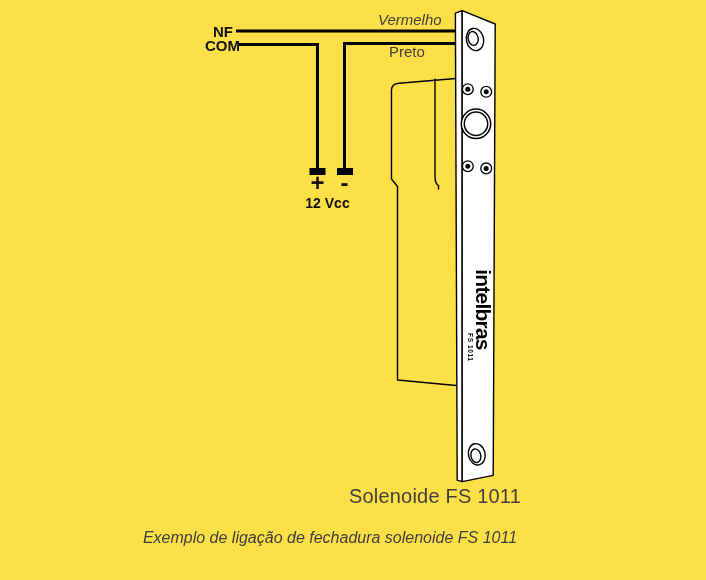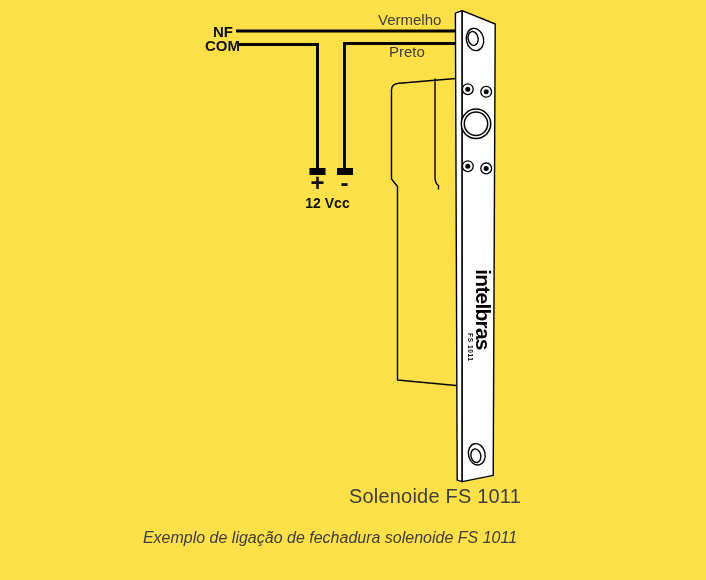--- a/index.html
+++ b/index.html
@@ -5,21 +5,21 @@
   html,body{margin:0;padding:0;background:#fff;}
   .stage{
     position:relative;width:706px;height:580px;background:#fde047;overflow:hidden;
     font-family:"Liberation Sans", sans-serif;
   }
   .lbl{position:absolute;white-space:nowrap;}
   .terminal-lbl{font-weight:bold;font-size:15px;color:#111;text-align:right;}
   .nf{left:153px;top:23px;width:80px;}
   .com{left:160px;top:37px;width:80px;}
   .wire-lbl{font-size:15px;color:#3d3d3d;}
-  .vermelho{left:378px;top:11px;}
+  .vermelho{left:378px;top:11px;font-style:italic;}
   .preto{left:389px;top:43px;}
   .plus{left:302px;top:173px;width:31px;height:20px;line-height:20px;
         font-weight:bold;font-size:24px;color:#111;text-align:center;}
   .minus{left:329px;top:173px;width:31px;height:20px;line-height:20px;
         font-weight:bold;font-size:24px;color:#111;text-align:center;}
   .voltage{left:277px;top:195px;width:101px;font-weight:bold;font-size:14px;
         color:#111;text-align:center;}
   .logo-block{
     position:absolute;left:424px;top:296px;width:110px;height:27px;
     transform:rotate(90deg);transform-origin:50% 50%;

